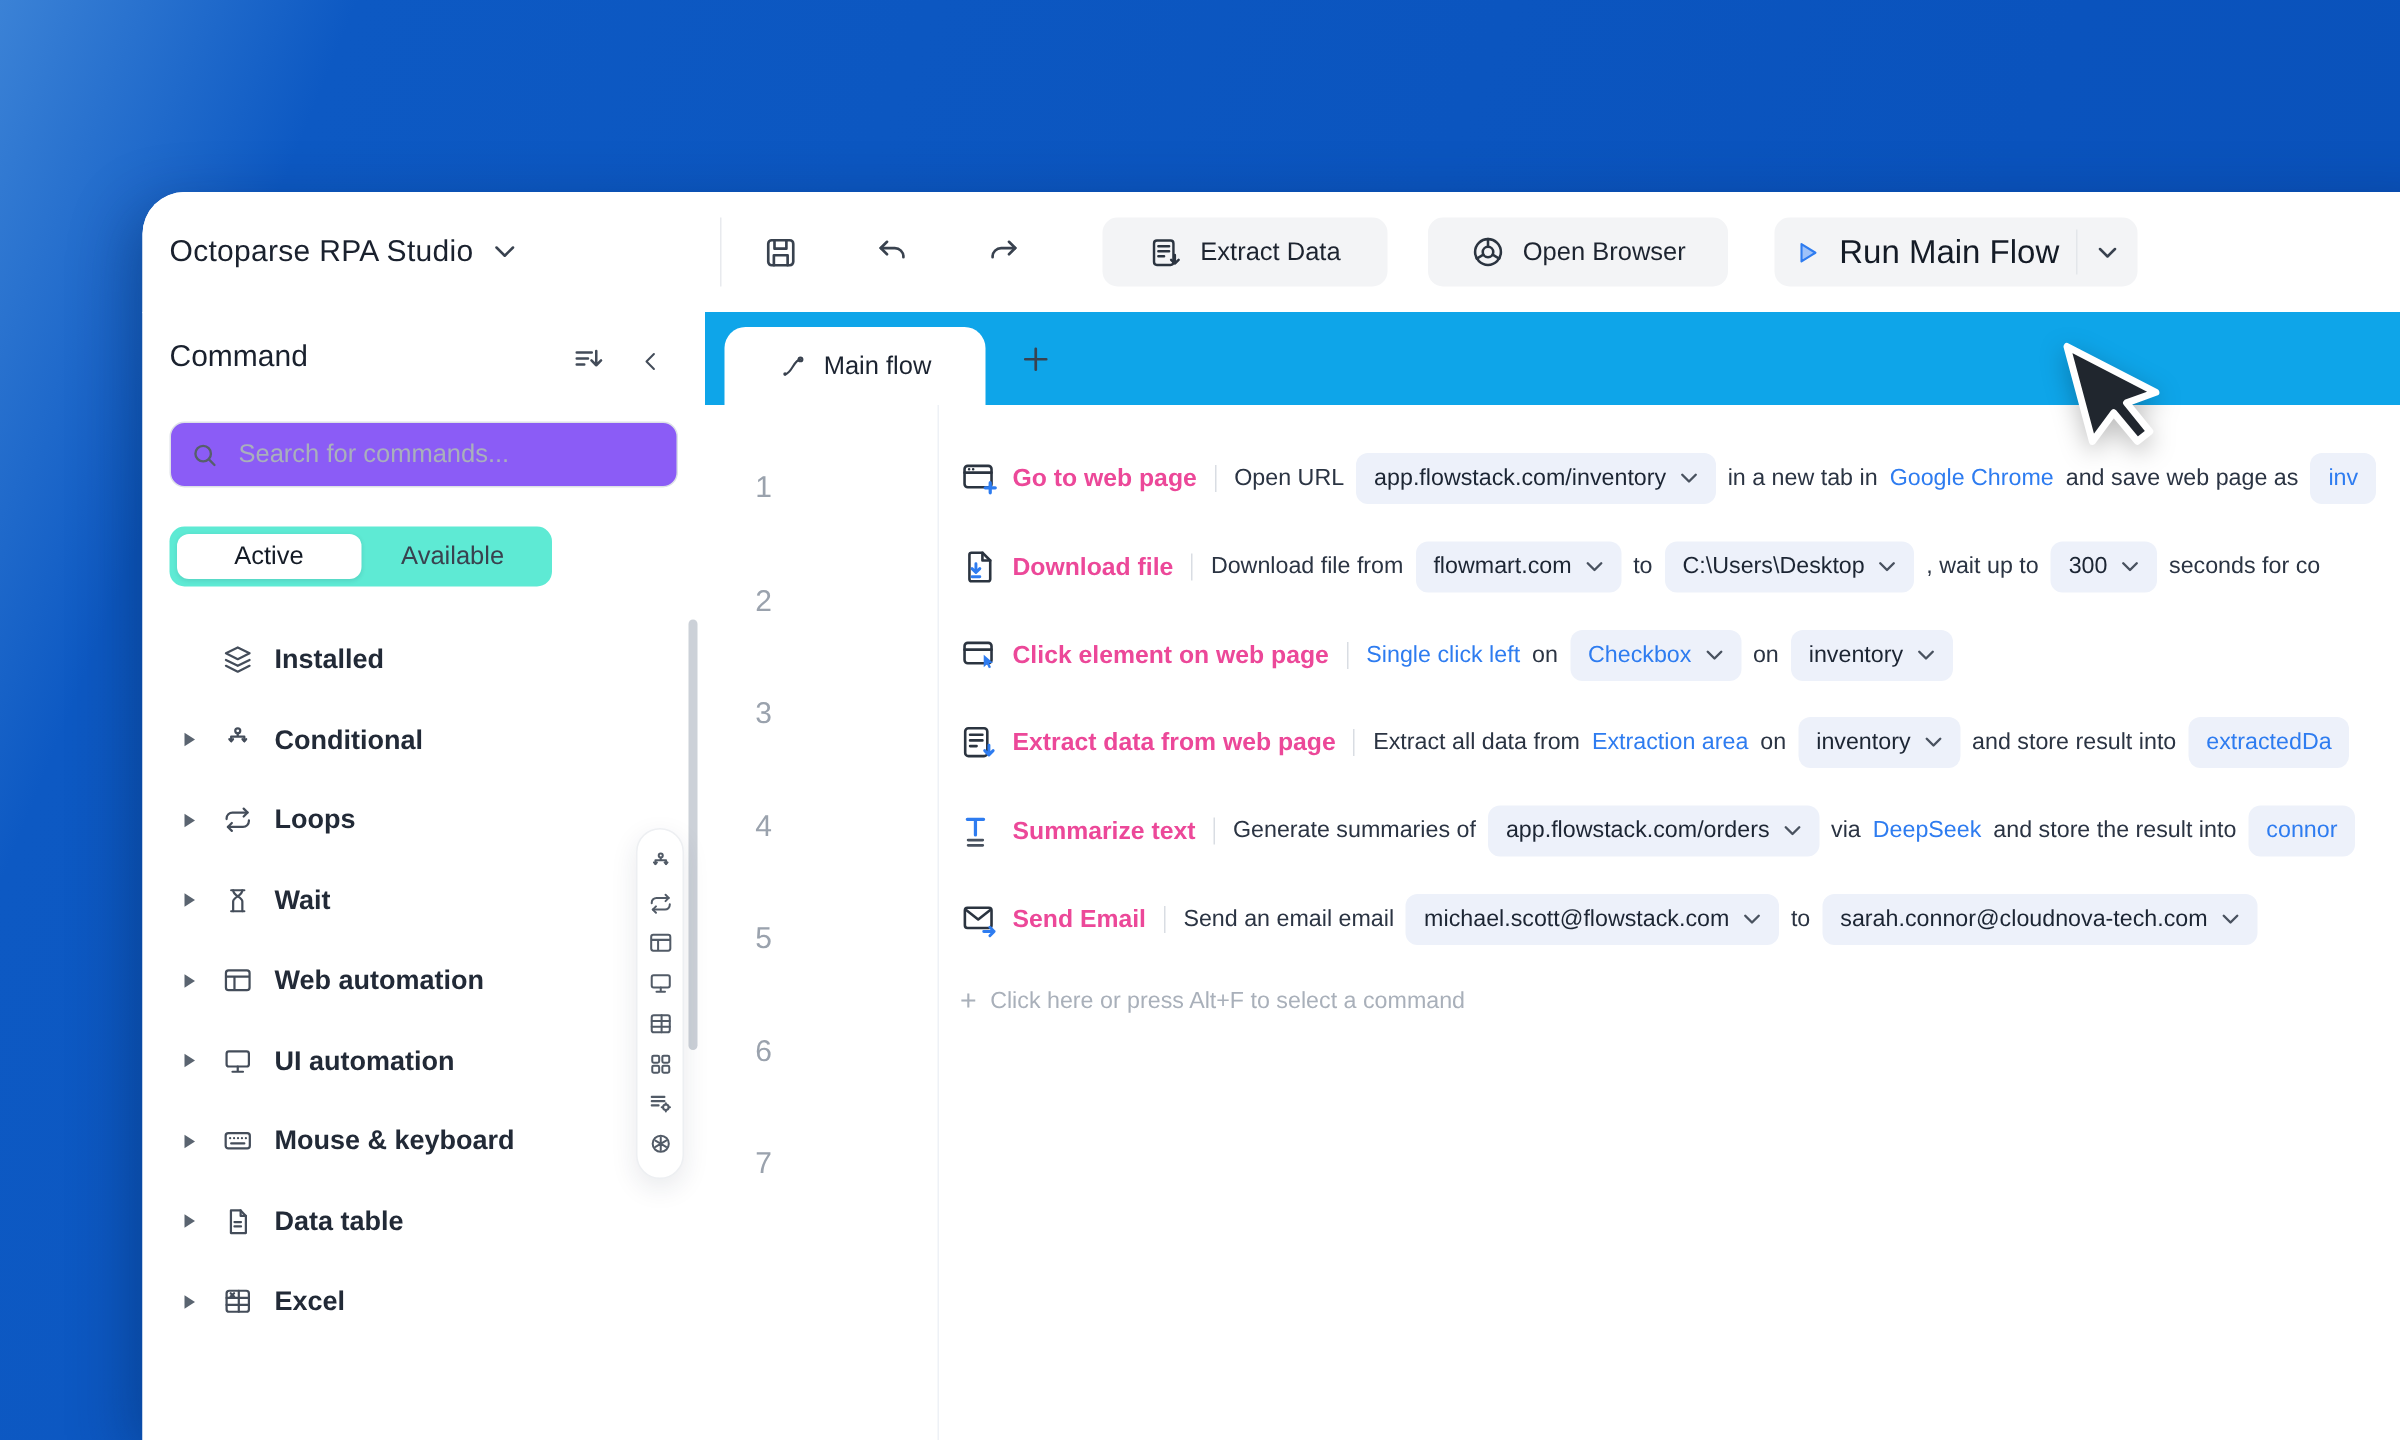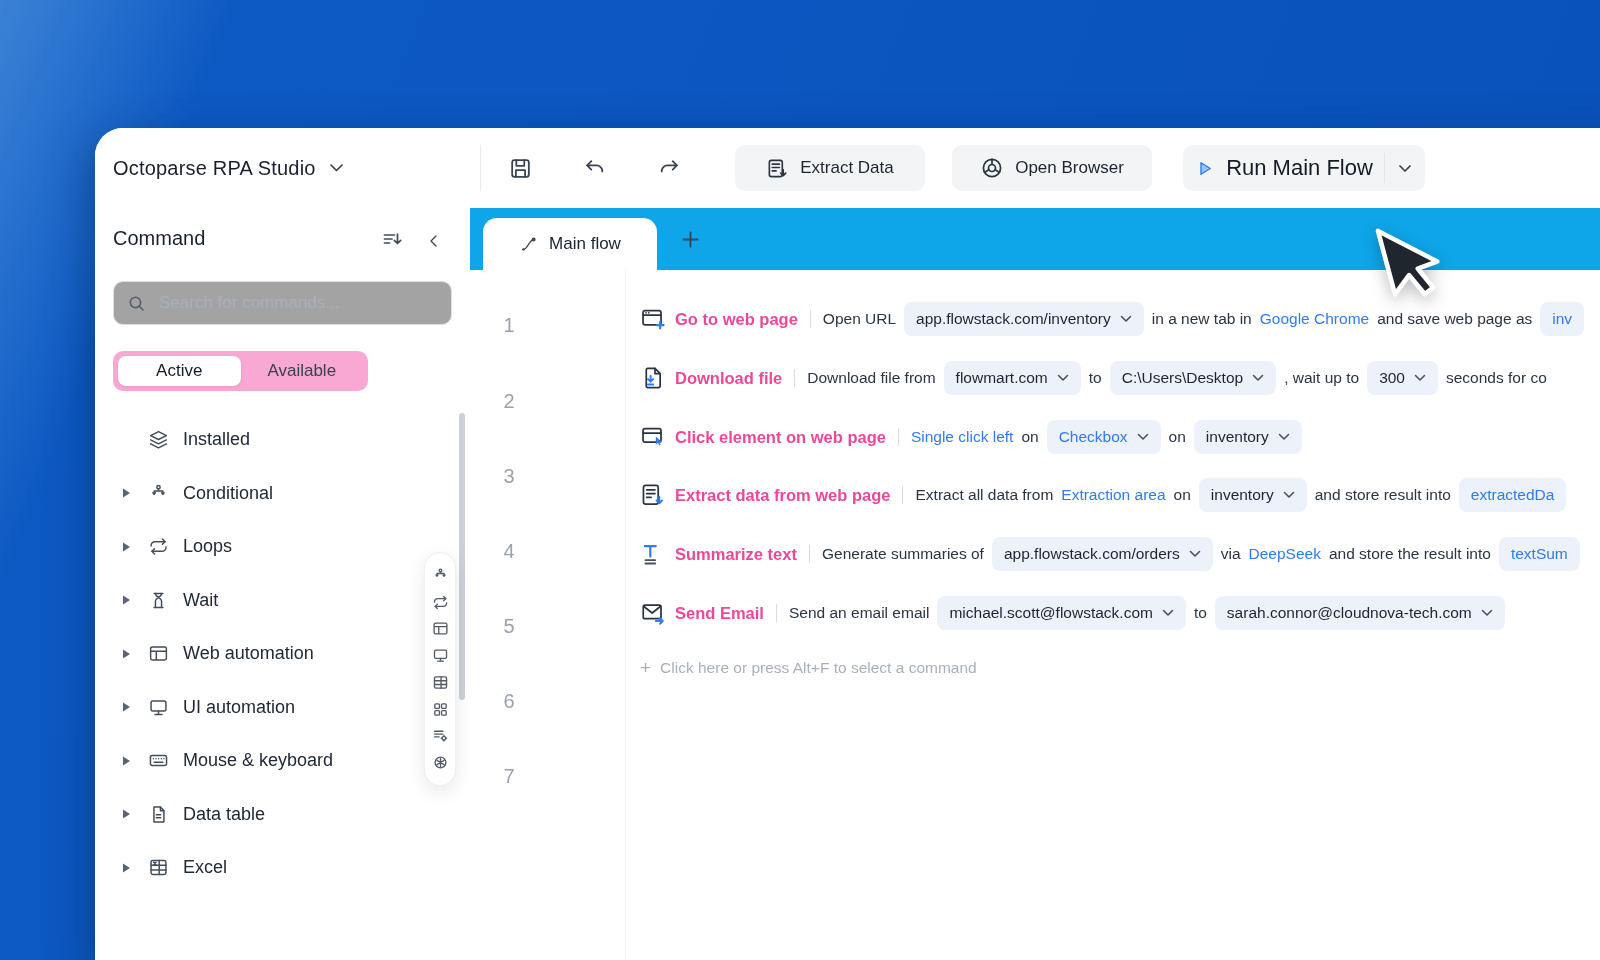--- a/index.html
+++ b/index.html
@@ -23,28 +23,28 @@
   .tb-btn{position:absolute;top:17px;height:46px;background:#f3f4f6;border-radius:10px;display:flex;align-items:center;justify-content:center;gap:11px;font-size:17px;color:#1d2430;}
   .run-group{position:absolute;top:17px;height:46px;background:#f3f4f6;border-radius:10px;display:flex;align-items:stretch;}
   .run-main{display:flex;align-items:center;justify-content:center;gap:11px;font-size:22px;color:#141b26;width:201px;}
   .run-sep{width:1px;background:#e3e6ea;margin:8px 0;}
   .run-chev{width:40px;display:flex;align-items:center;justify-content:center;color:#39424f;}
   
   .sidebar{position:absolute;left:0;top:80px;width:375px;bottom:0;border-right:1px solid #1d4ed8;background:#fff;}
   .cmd-title{position:absolute;left:18px;top:19px;font-size:20px;color:#1a212e;}
   .cmd-sort{position:absolute;left:286px;top:21px;width:24px;height:24px;color:#434c59;}
   .cmd-collapse{position:absolute;left:330px;top:24px;width:18px;height:18px;color:#434c59;}
-  .search-box{position:absolute;left:18px;top:73px;width:339px;height:44px;border:1px solid #dde1e7;border-radius:10px;display:flex;align-items:center;gap:10px;padding:0 12px;box-sizing:border-box;background:#a3a3a3;}
+  .search-box{position:absolute;left:18px;top:73px;width:339px;height:44px;border:1px solid #dde1e7;border-radius:10px;display:flex;align-items:center;gap:10px;padding:0 12px;box-sizing:border-box;background:#8b5cf6;}
   .search-box svg{flex:none;color:#565f6b;}
   .search-box input{border:none;outline:none;flex:1;font-size:17px;color:#1f2733;background:transparent;font-family:inherit;}
   .search-box input::placeholder{color:#a9b0bb;}
-  .seg{position:absolute;left:18px;top:143px;width:255px;height:40px;background:#f9a8d4;border-radius:10px;display:flex;align-items:flex-start;padding:5px;box-sizing:border-box;}
+  .seg{position:absolute;left:18px;top:143px;width:255px;height:40px;background:#5eead4;border-radius:10px;display:flex;align-items:flex-start;padding:5px;box-sizing:border-box;}
   .seg-opt{flex:1;height:30px;display:flex;align-items:center;justify-content:center;font-size:17px;color:#39424f;border-radius:8px;}
   .seg-opt.on{background:#fff;box-shadow:0 1px 3px rgba(20,30,50,.10);color:#141b26;}
-  .cmd-list{position:absolute;left:0;top:205px;right:0;}
+  .cmd-list{position:absolute;left:0;top:205px;right:0;font-weight:bold;}
   .cmd-item{height:53.5px;display:flex;align-items:center;padding-left:26px;}
   .caret{width:11px;height:12px;flex:none;margin-right:16px;}
   .caret svg{display:block;}
   .caret.blank{visibility:hidden;}
   .cmd-ico{width:21px;height:21px;flex:none;margin-right:14px;color:#444d5a;}
   .cmd-label{font-size:18px;color:#222a37;}
   .sb-scroll{position:absolute;left:364px;top:205px;width:6px;height:287px;border-radius:3px;background:#ccd1d8;}
   
   .float-bar{position:absolute;left:329px;top:424px;width:32px;height:234px;background:#fff;border:1px solid #edeff2;border-radius:16px;box-shadow:0 6px 18px rgba(25,39,70,.10);display:flex;flex-direction:column;align-items:center;justify-content:space-evenly;padding:4px 0;box-sizing:border-box;z-index:5;}
   .float-bar .fico{width:17px;height:17px;color:#525b67;}
@@ -540,21 +540,21 @@
             <span class="chev">
               <svg width="12" height="8" viewBox="0 0 12 8" fill="none" stroke="currentColor" stroke-width="1.6" stroke-linecap="round" stroke-linejoin="round">
                 <path d="M1.5 1.5L6 6l4.5-4.5"></path>
               </svg>
             </span>
           </span>
         <span class="seg-text">via</span>
         <span class="seg-link">DeepSeek</span>
         <span class="seg-text">and store the result into</span>
         <span class="pill blue">
-            <span>textSum</span>
+            <span>connor</span>
           </span>
       </span>
     </div>
 
     <div class="flow-row" style="top:323px">
       <span class="ricon">
           <svg width="26" height="26" viewBox="0 0 24 24" fill="none" stroke="currentColor" stroke-width="1.6" stroke-linecap="round" stroke-linejoin="round">
             <rect x="3" y="4.8" width="16.4" height="12.4" rx="1.6"></rect>
             <path d="M3.6 6l7.6 6 7.6-6"></path>
             <path d="M14.6 19.4h6.4M18.4 16.8l2.6 2.6-2.6 2.6" stroke="#2e7cf0" stroke-width="1.8"></path>

